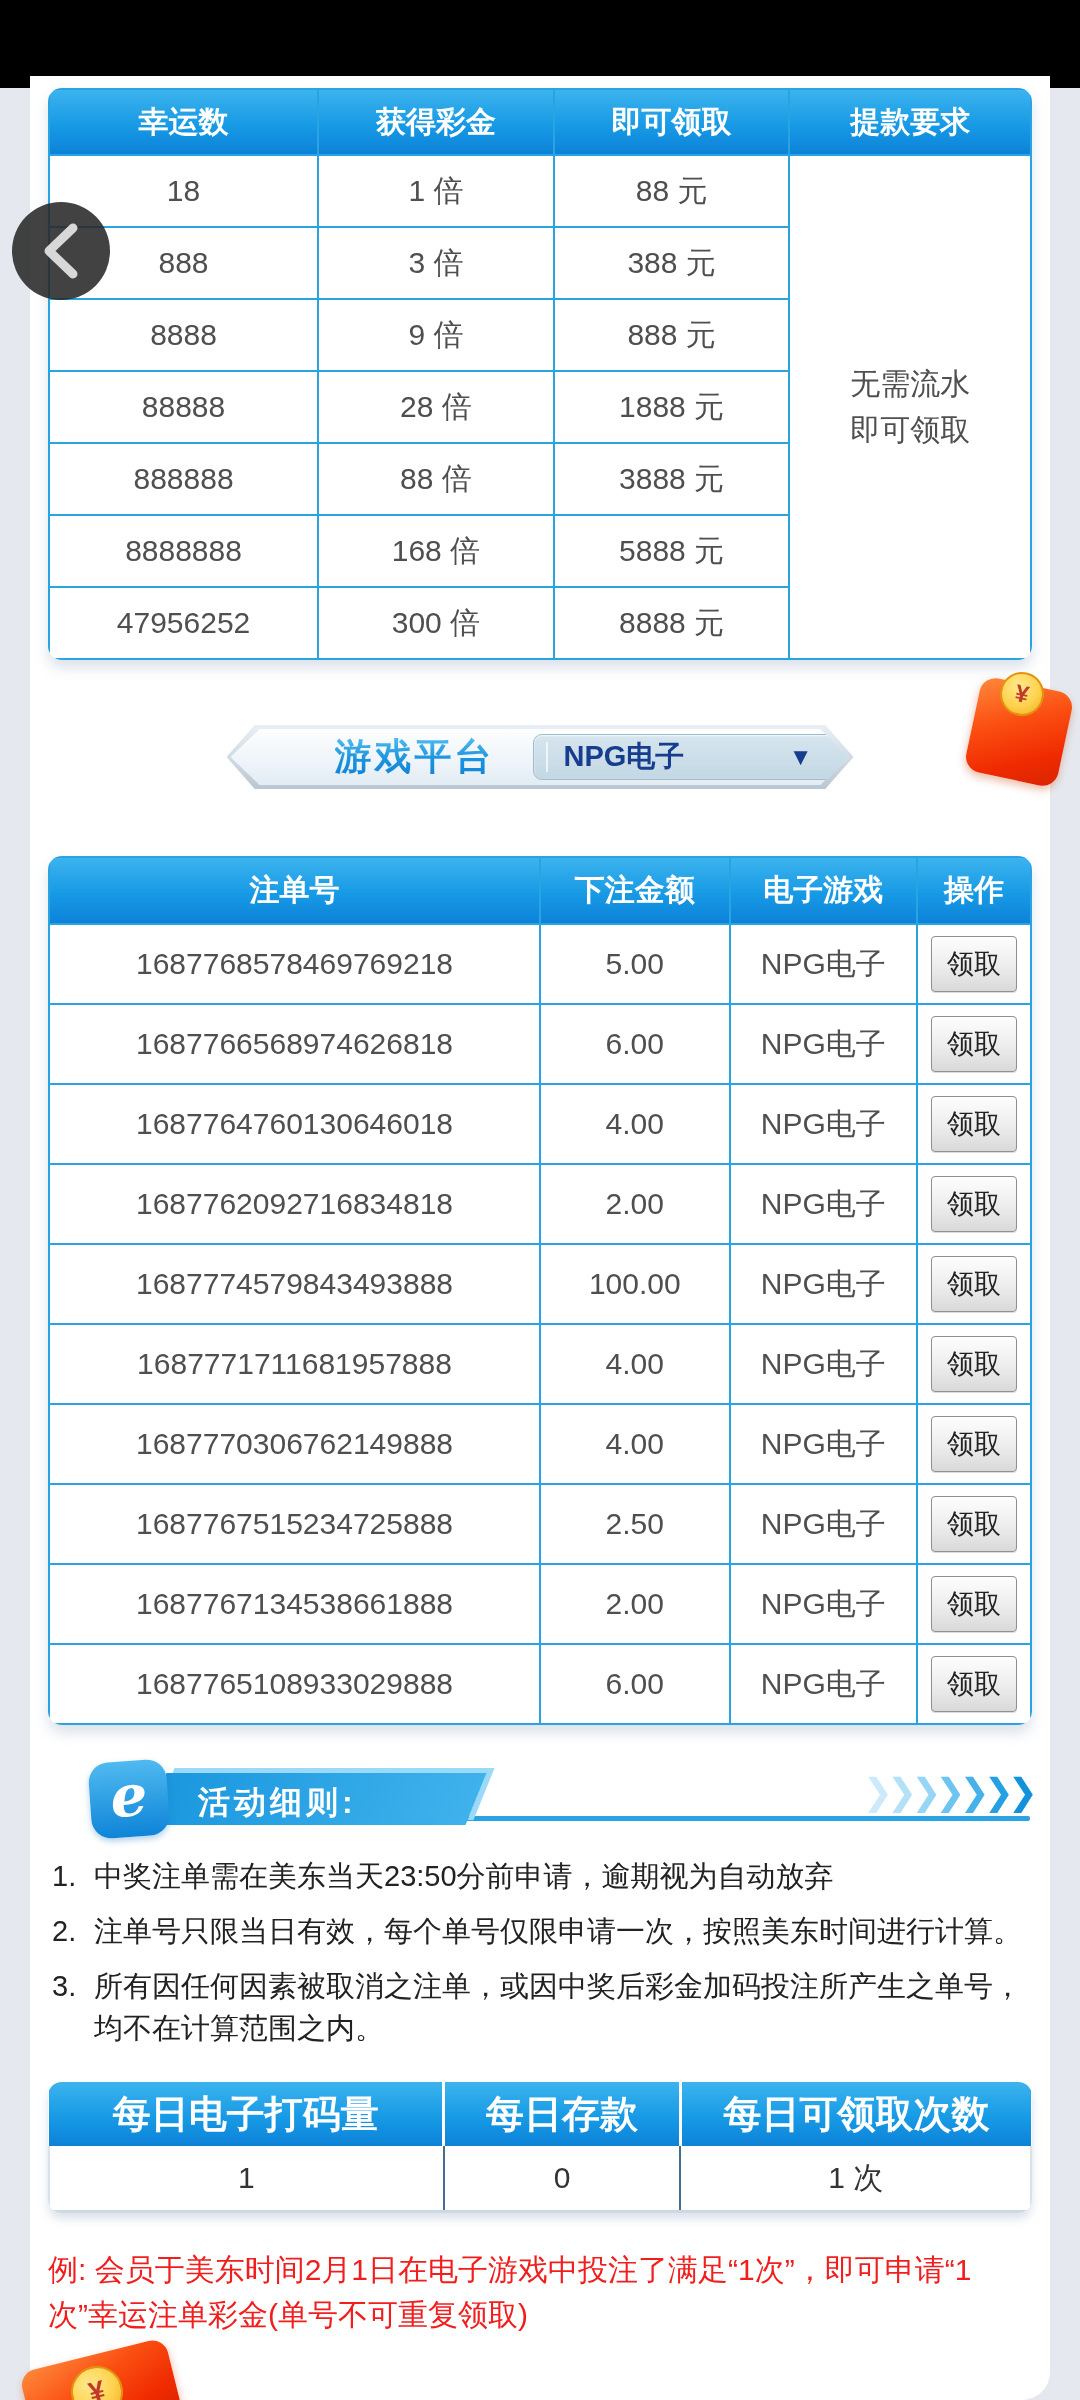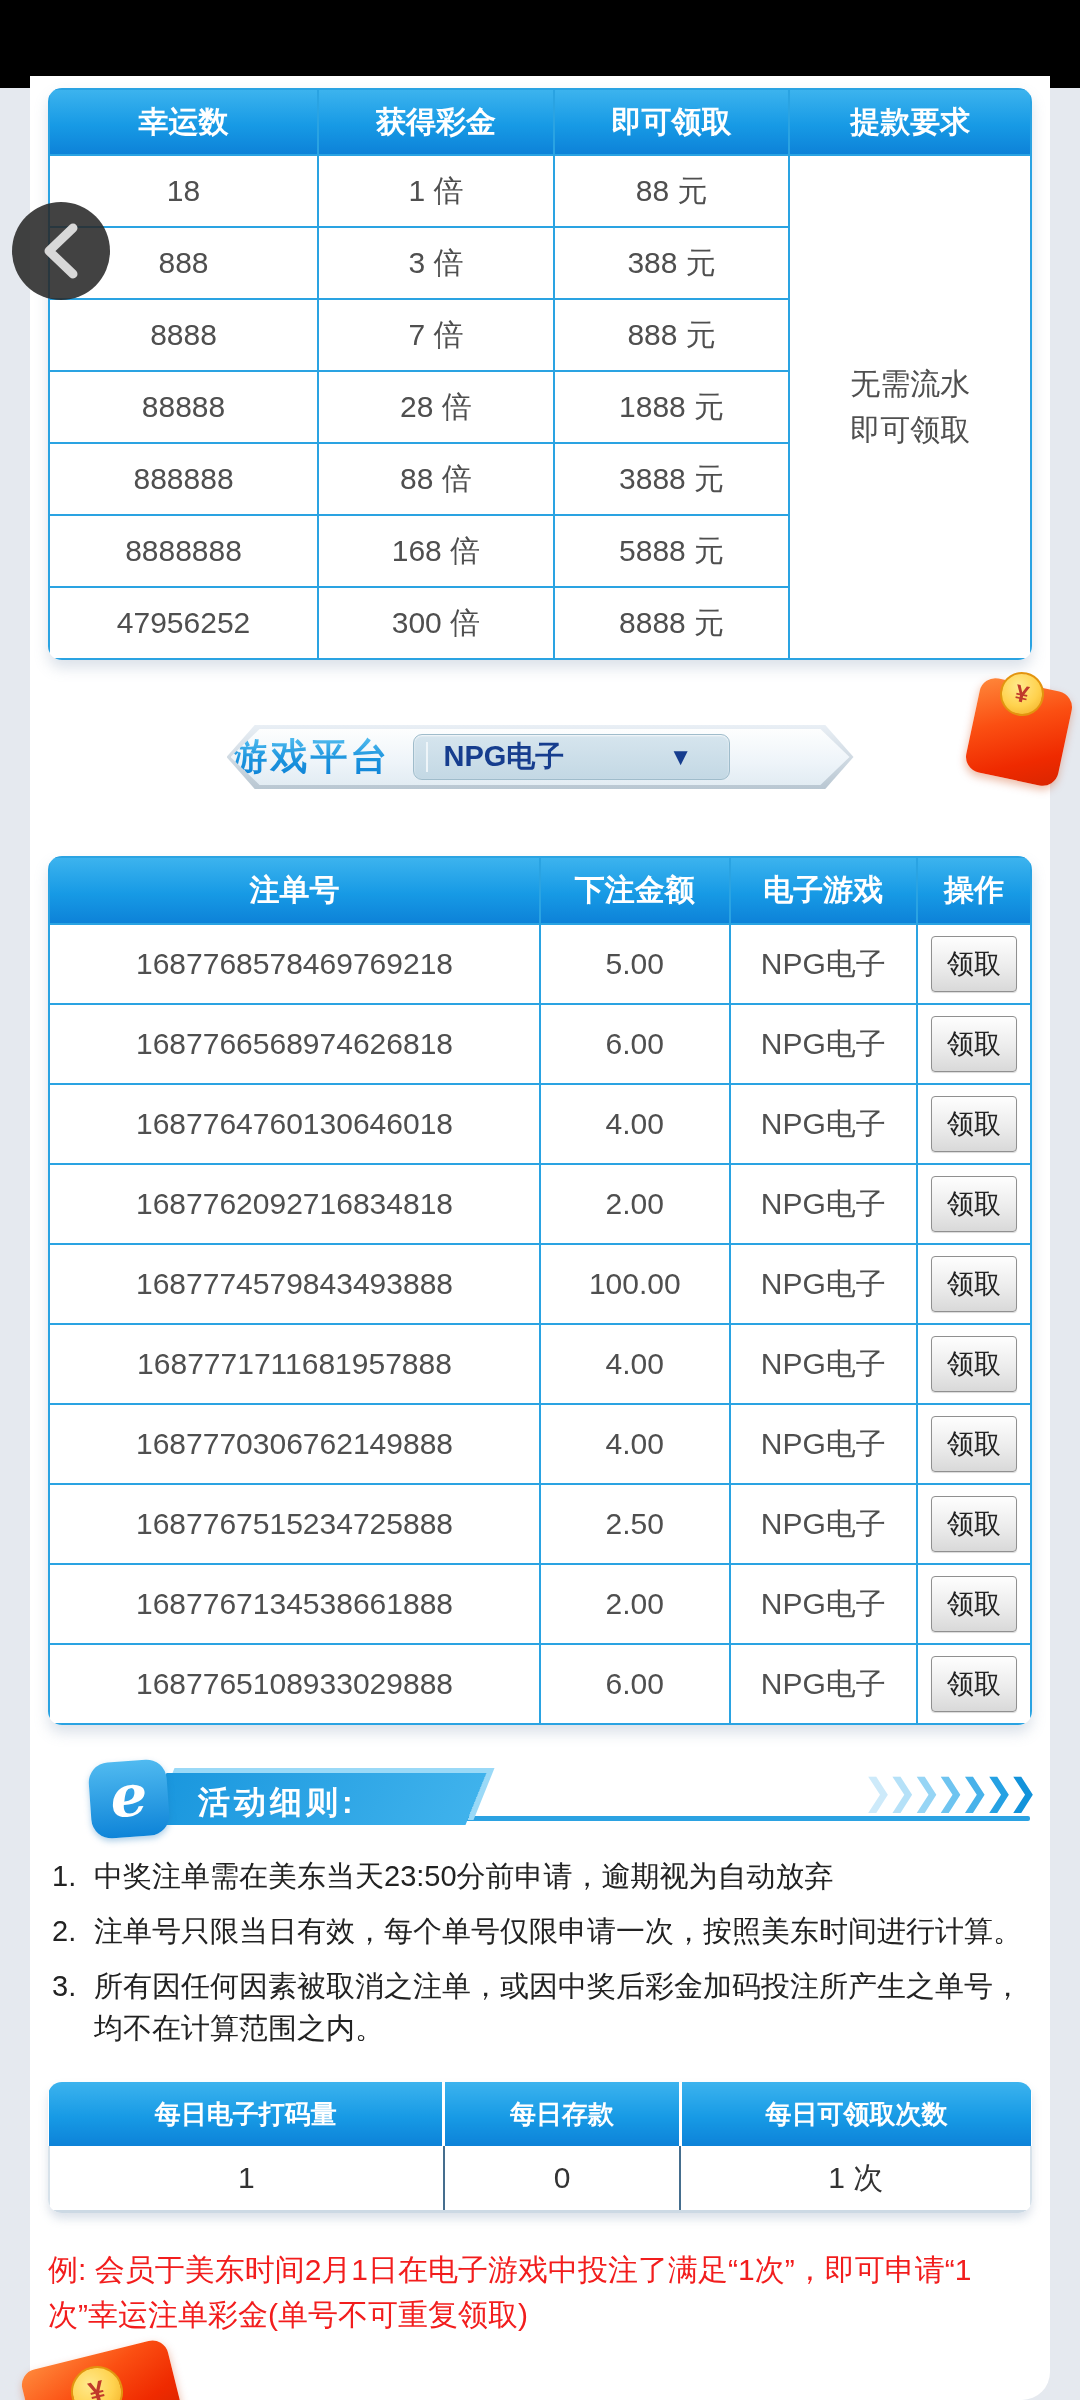--- a/index.html
+++ b/index.html
@@ -55,21 +55,21 @@
   .platform-outer{
     margin:65px auto 0 auto;width:627px;height:64px;
     background:linear-gradient(180deg,#e9eff5,#b9c7d2);
     clip-path:polygon(0% 50%,4.5% 0%,95.5% 0%,100% 50%,95.5% 100%,4.5% 100%);
     position:relative;
   }
   .platform-inner{
     position:absolute;left:4px;top:4px;right:4px;bottom:4px;
     background:linear-gradient(180deg,#fdfefe 0%,#eef4f9 60%,#e2ecf3 100%);
     clip-path:polygon(0% 50%,4.7% 0%,95.3% 0%,100% 50%,95.3% 100%,4.7% 100%);
-    display:flex;align-items:center;justify-content:flex-start;gap:22px;
+    display:flex;align-items:center;justify-content:flex-end;gap:38px;
   }
   .platform-label{
     font-size:37px;font-weight:bold;letter-spacing:3px;
     background:linear-gradient(180deg,#5ec5f3 0%,#1b93dd 55%,#0c7fd6 100%);
     -webkit-background-clip:text;background-clip:text;color:transparent;
   }
   .platform-select{
     width:315px;height:44px;border-radius:9px;
     background:linear-gradient(180deg,#d6e5ee,#c3d8e4);
     border:1px solid #9fbccb;box-shadow:inset 0 1px 2px rgba(255,255,255,.8);
@@ -128,21 +128,21 @@
   .rules-list li{
     position:relative;padding-left:46px;font-size:29px;color:#222;line-height:42px;margin-bottom:13px;
   }
   .rules-list li .num{position:absolute;left:4px;top:0;}
 
   
   .daily-wrap{margin-top:33px;border-radius:14px;overflow:hidden;box-shadow:0 6px 10px rgba(140,160,185,.30);}
   table.daily{border-collapse:collapse;width:100%;table-layout:fixed;}
   table.daily th{
     background:linear-gradient(180deg,#3cb3ee 0%,#179ae5 55%,#0d82d8 100%);
-    color:#fff;font-size:26px;font-weight:bold;height:62px;border-left:3px solid #fff;border-right:3px solid #fff;
+    color:#fff;font-size:38px;font-weight:bold;height:62px;border-left:3px solid #fff;border-right:3px solid #fff;
   }
   table.daily th:first-child{border-left:none;}
   table.daily th:last-child{border-right:none;}
   table.daily td{
     height:62px;background:#fff;color:#333;font-size:30px;text-align:center;
     border-left:2px solid #456e8e;border-right:2px solid #456e8e;border-bottom:3px solid #ccd9e4;
   }
   table.daily td:first-child{border-left:2px solid #d7e2ea;}
   table.daily td:last-child{border-right:2px solid #d7e2ea;}
 
@@ -185,21 +185,21 @@
                 <div>即可领取</div>
               </td>
             </tr>
             <tr>
               <td>888</td>
               <td>3 倍</td>
               <td>388 元</td>
             </tr>
             <tr>
               <td>8888</td>
-              <td>7 倍</td>
+              <td>9 倍</td>
               <td>888 元</td>
             </tr>
             <tr>
               <td>88888</td>
               <td>28 倍</td>
               <td>1888 元</td>
             </tr>
             <tr>
               <td>888888</td>
               <td>88 倍</td>

